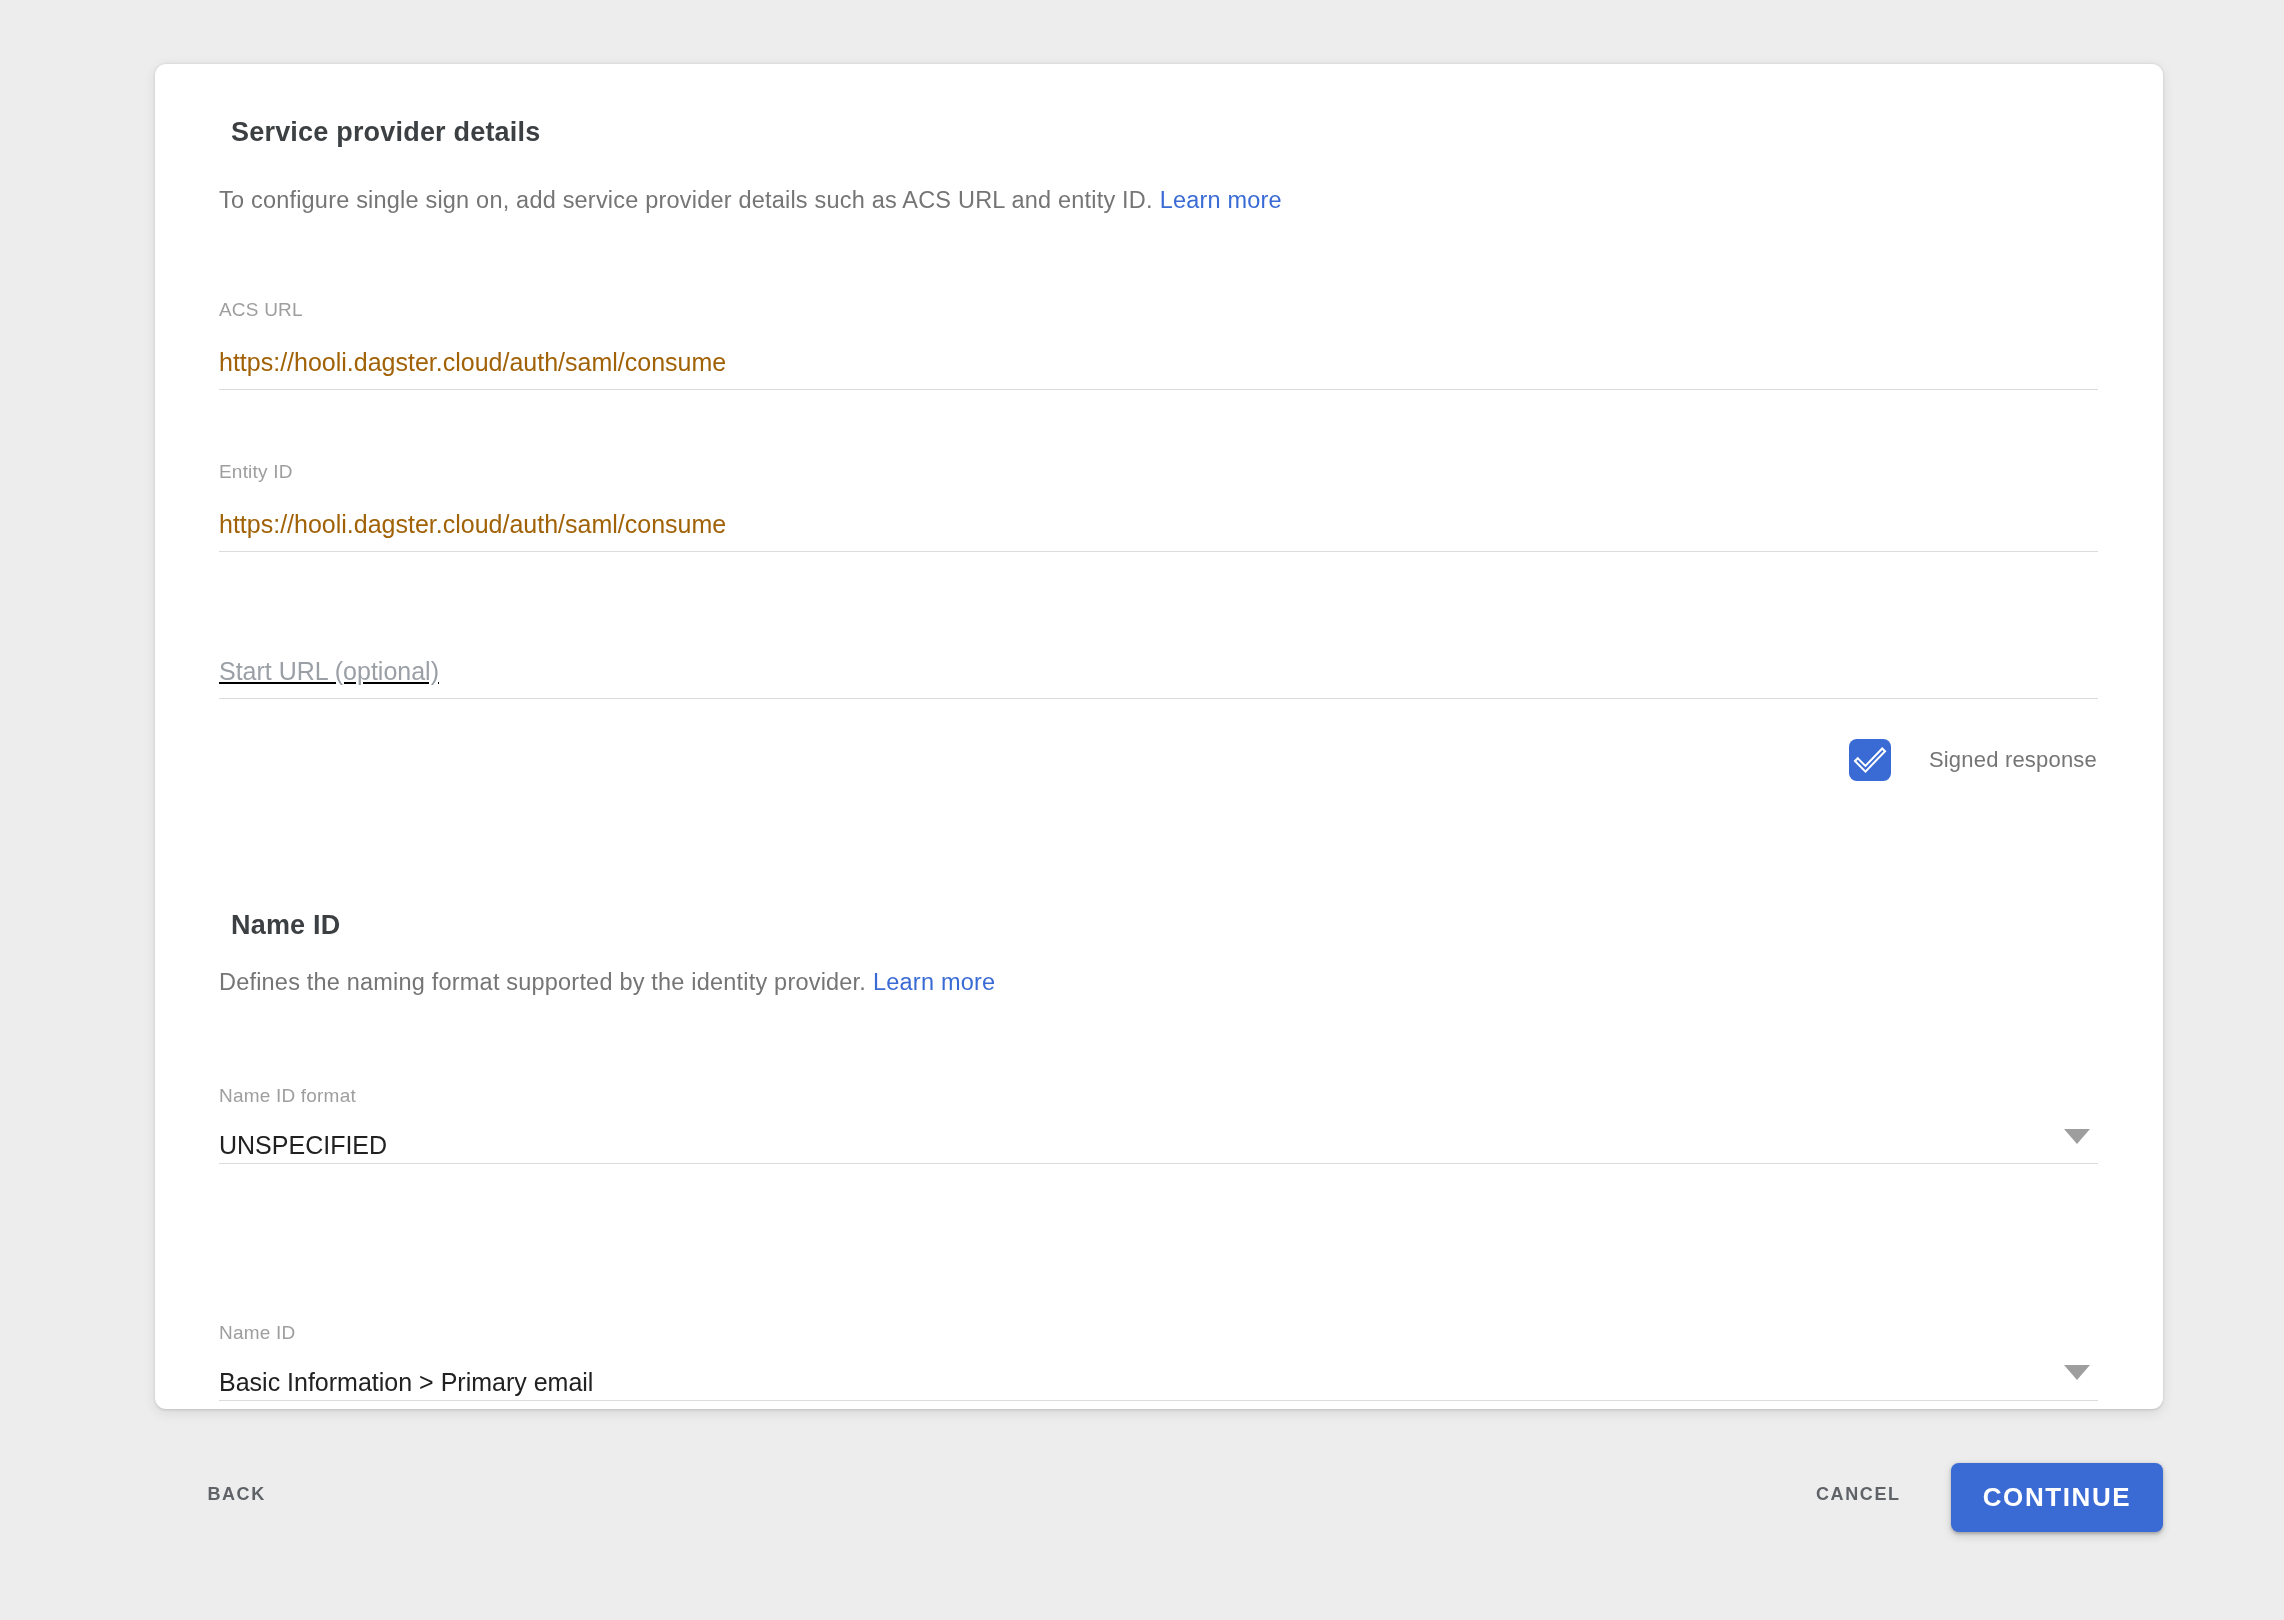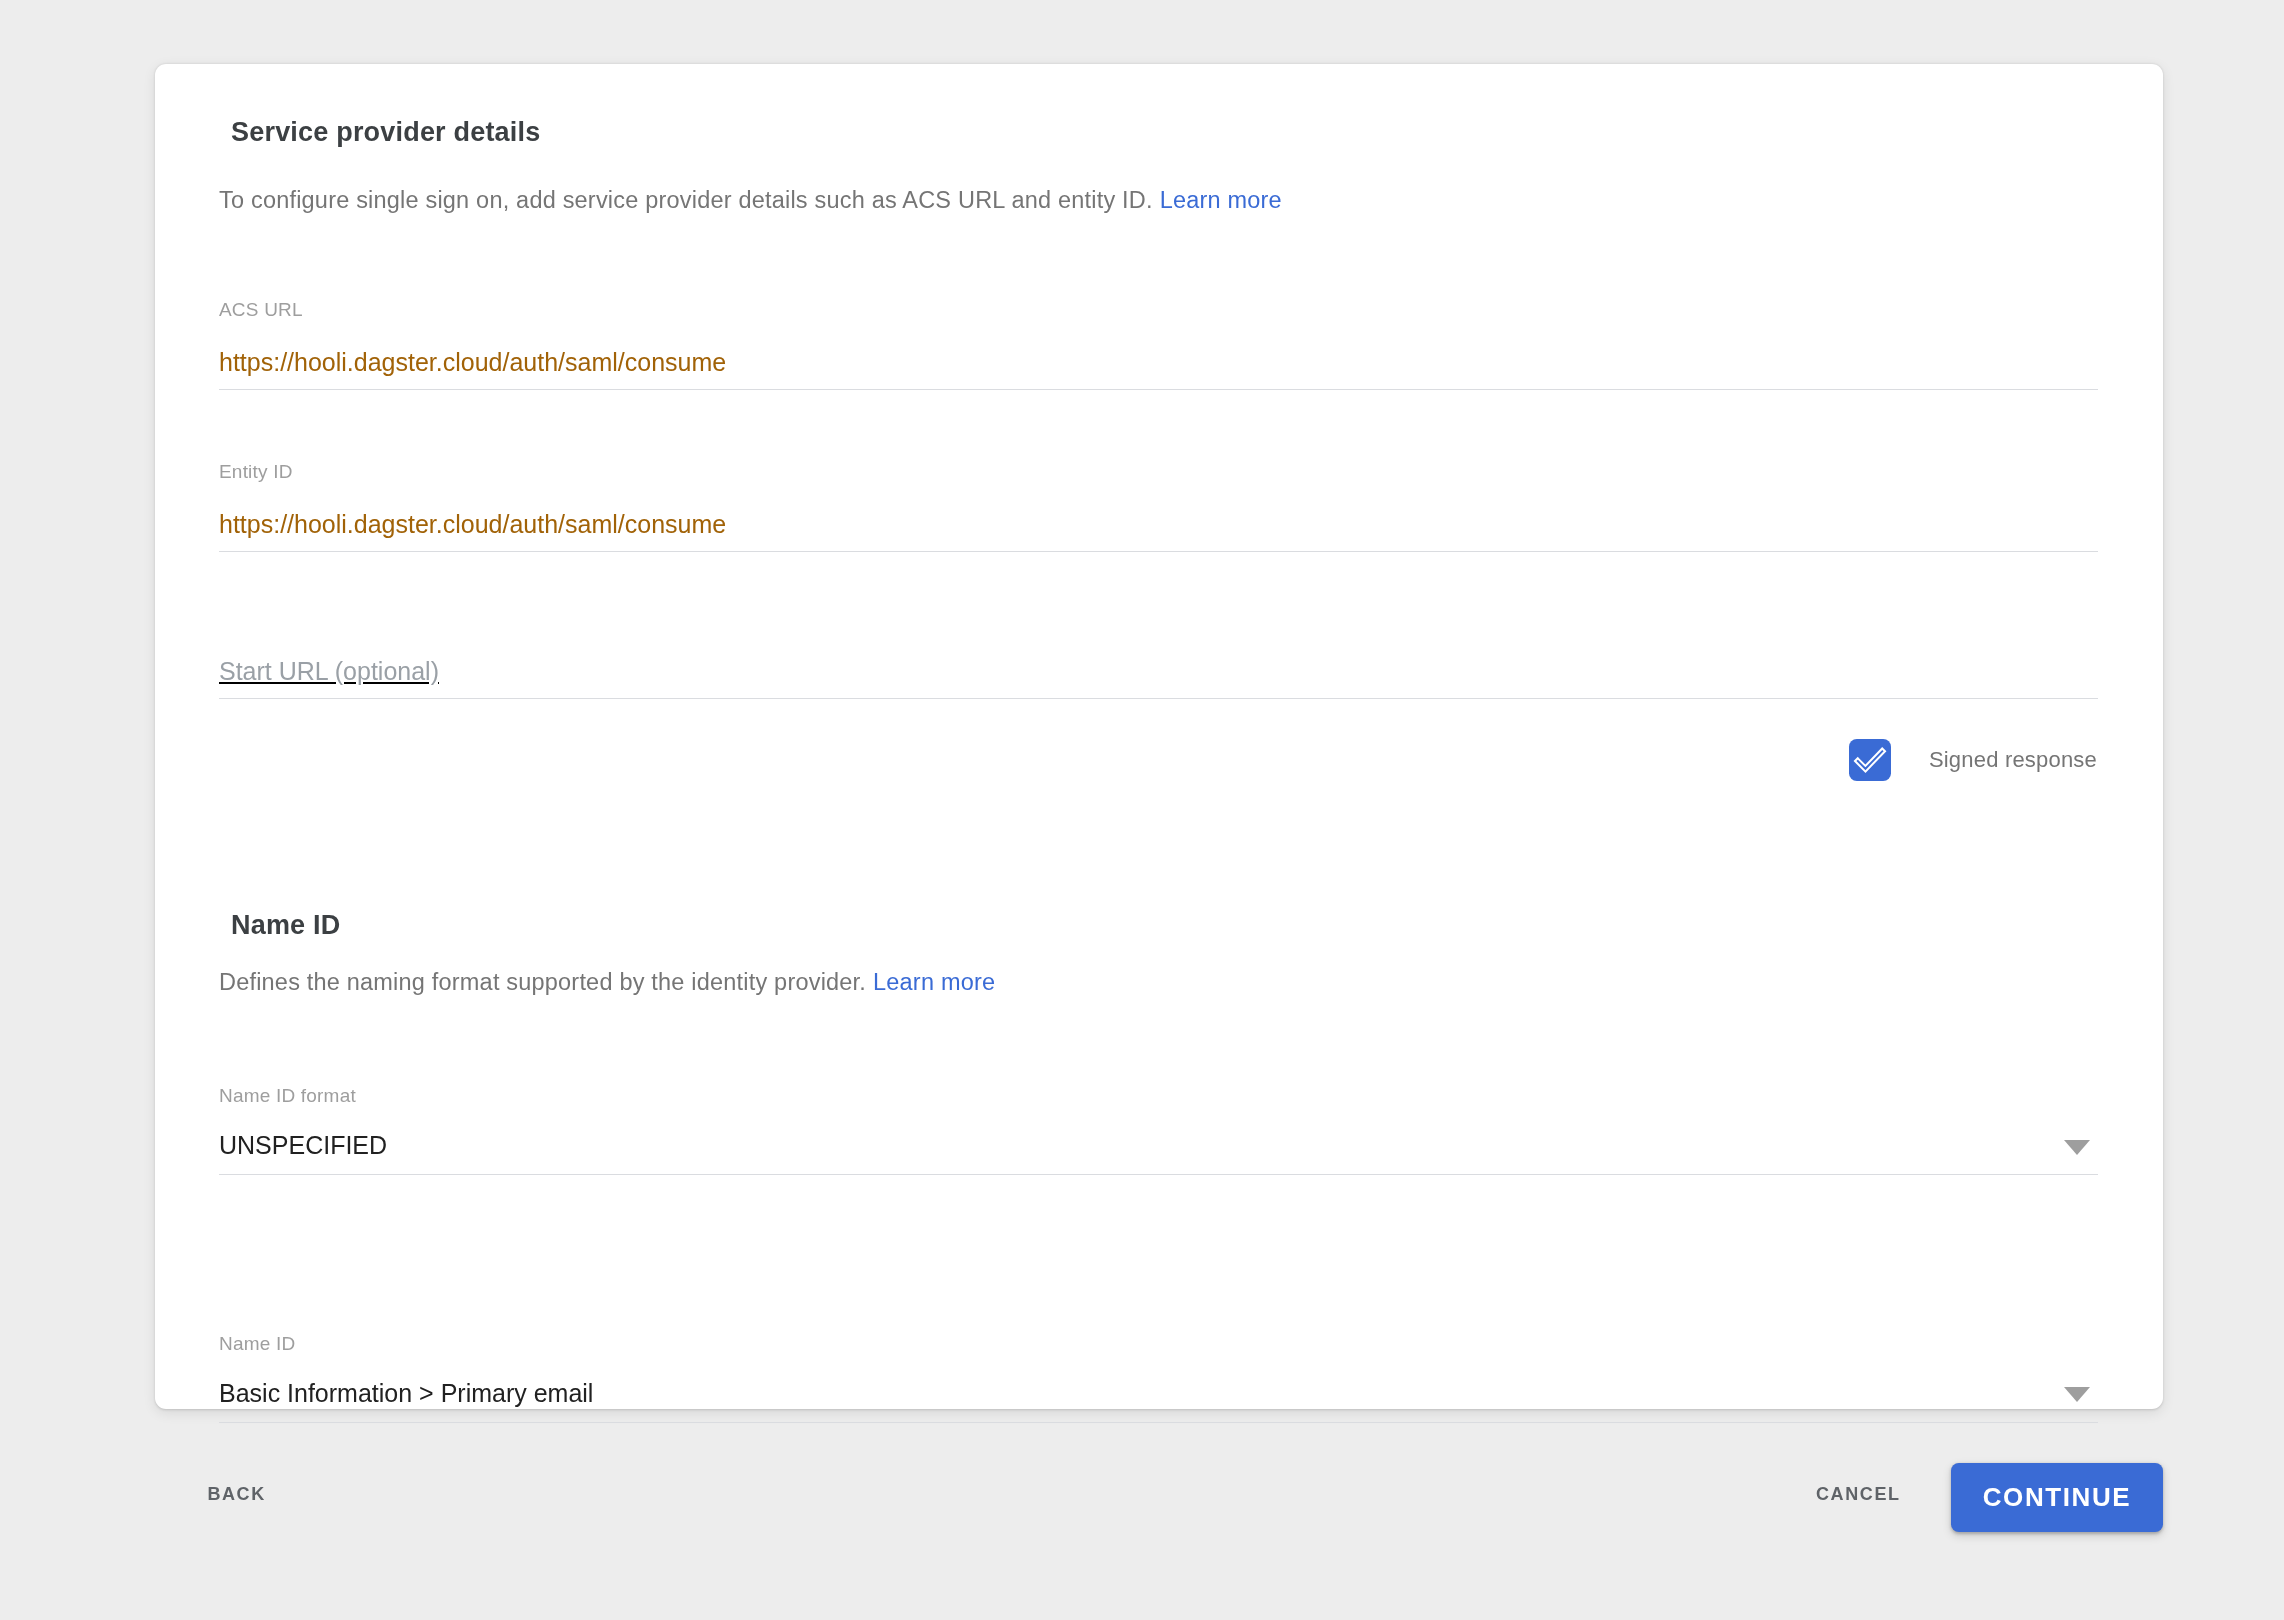--- a/index.html
+++ b/index.html
@@ -60,21 +60,21 @@
   .checkbox{
     width:42px;height:42px;border-radius:7.8px;background:#3a6bd5;
     display:flex;align-items:center;justify-content:center;cursor:pointer;flex:none;
   }
   .checkbox svg{display:block;}
   .checkbox-label{margin-left:38px;font-size:22px;color:#757575;letter-spacing:0.2px;}
 
   .select-field{position:relative;cursor:pointer;}
   .select-value{
     margin-top:20.4px;font-size:25px;line-height:35px;color:#212121;
-    border-bottom:1.6px solid #dadce0;padding-bottom:11px;
+    border-bottom:1.6px solid #dadce0;
   }
   .dropdown-arrow{
     position:absolute;right:7.8px;bottom:20.4px;width:0;height:0;
     border-left:13.3px solid transparent;border-right:13.3px solid transparent;
     border-top:15.7px solid #9e9e9e;
   }
 
   .footer-btn{
     position:absolute;top:1471px;height:47px;line-height:47px;padding:0 20.4px;
     font-family:"Liberation Sans","DejaVu Sans",sans-serif;

